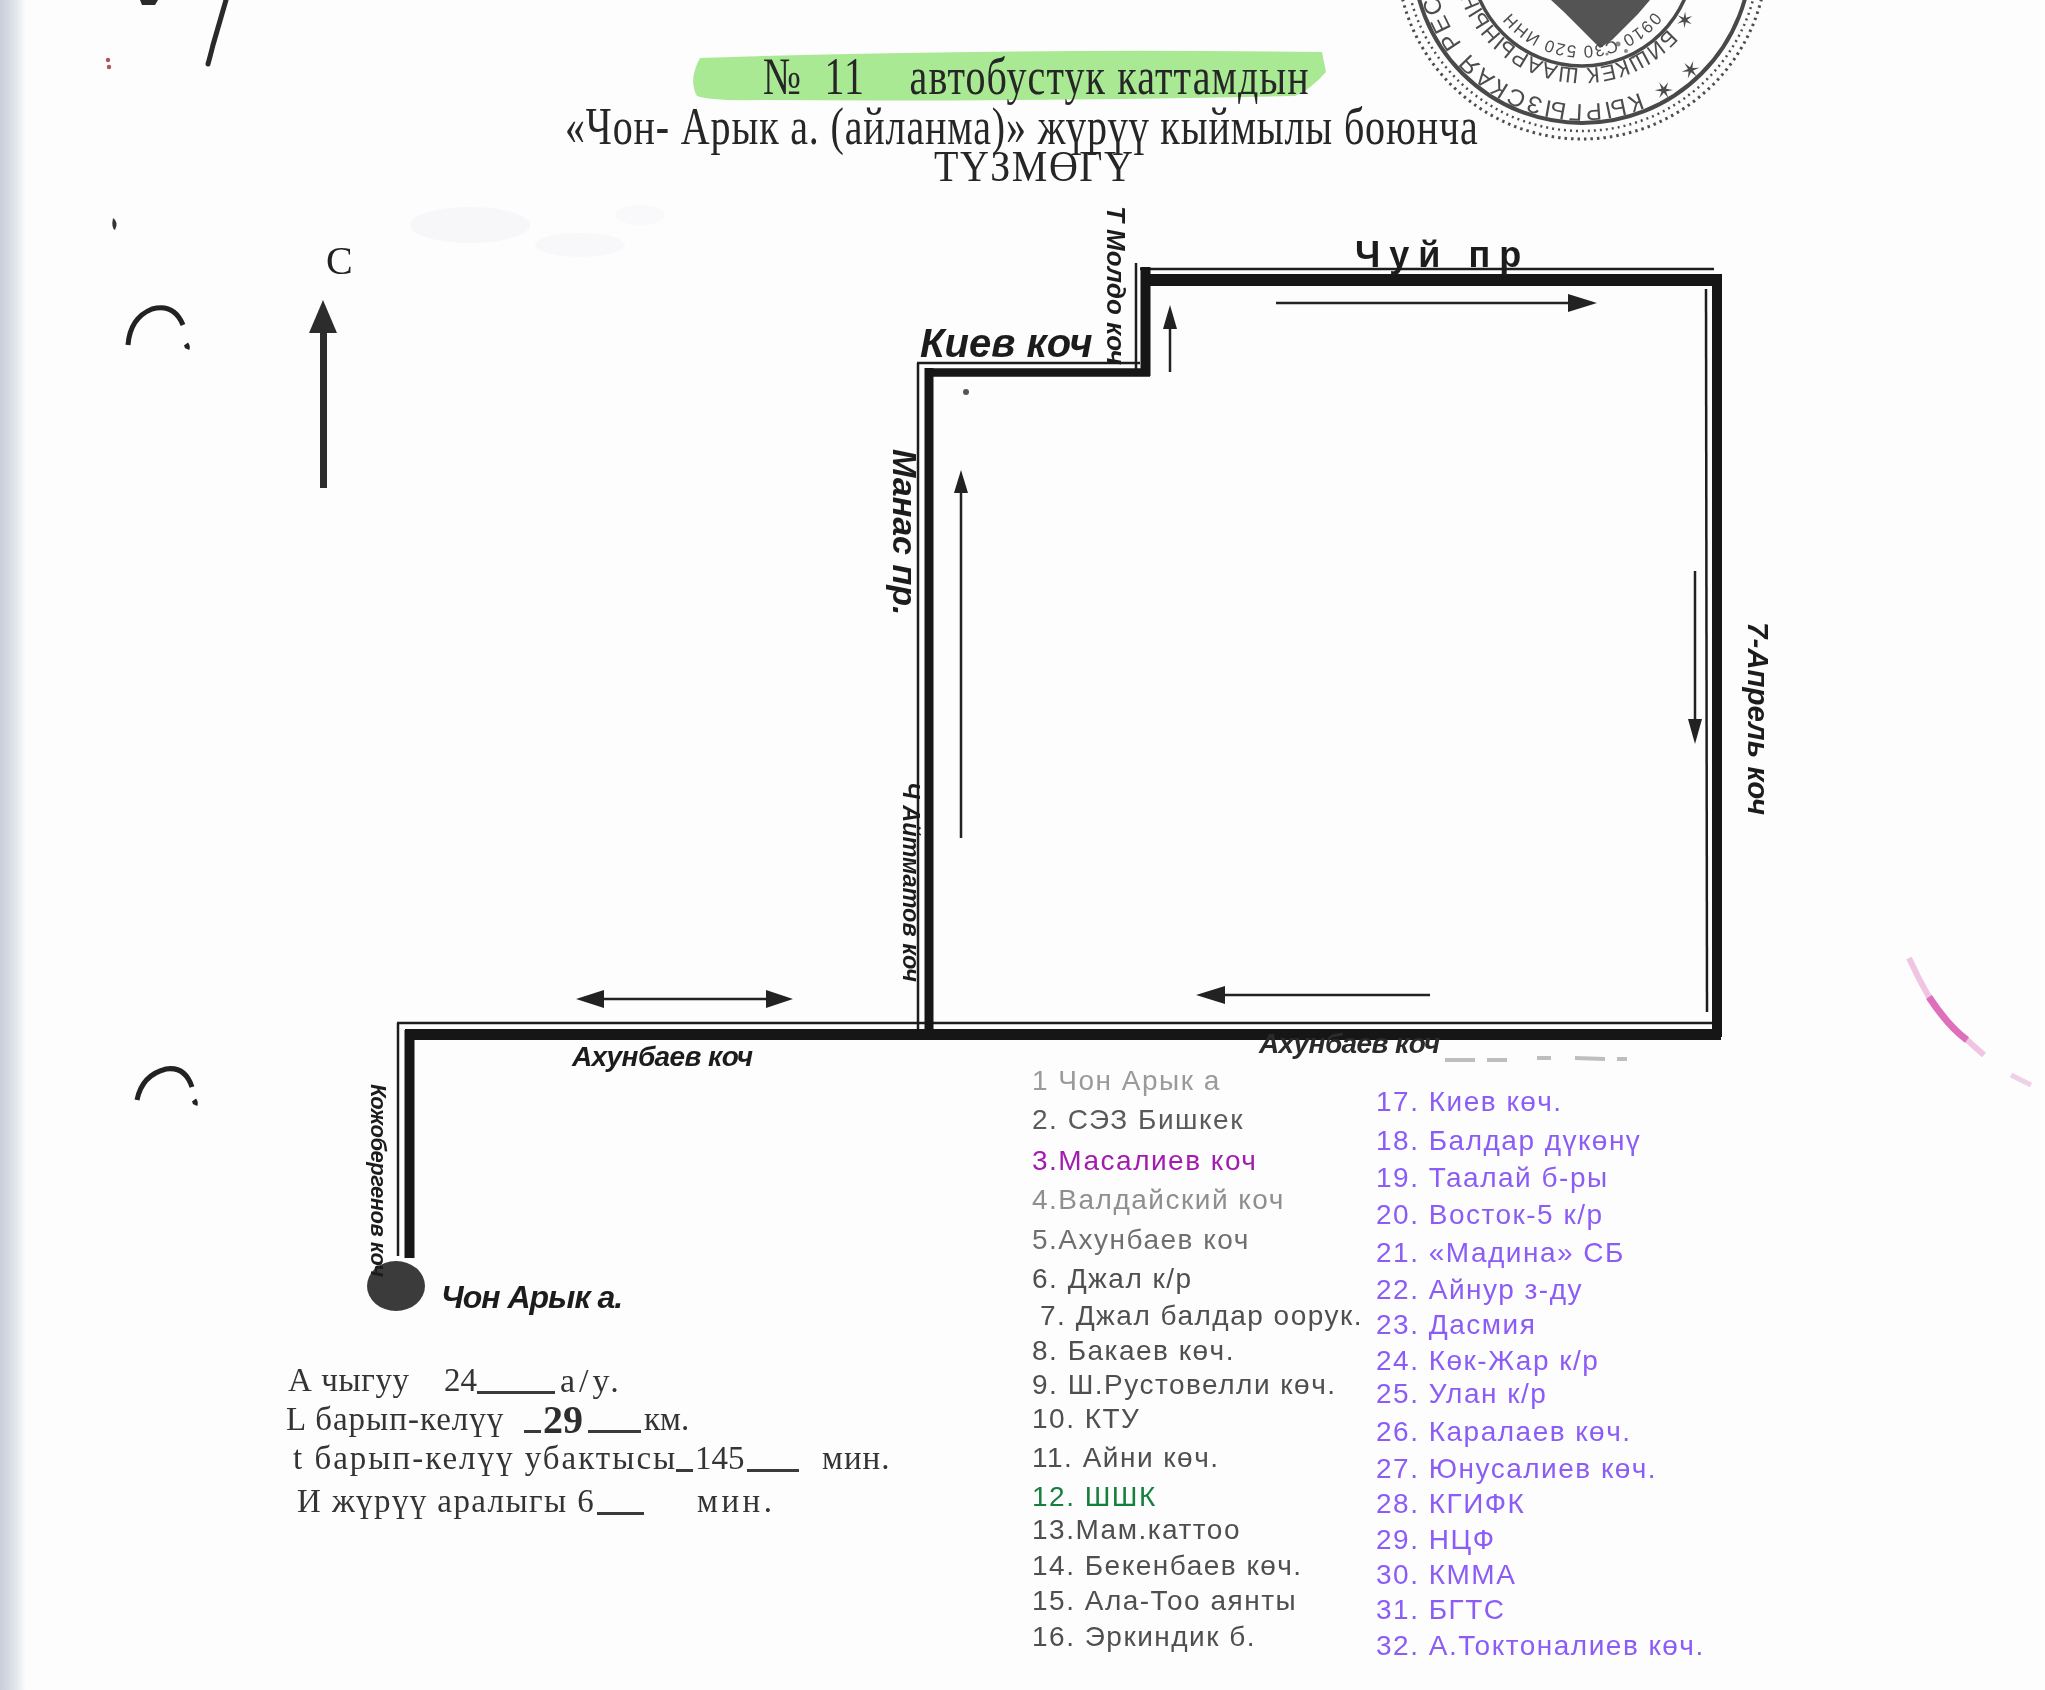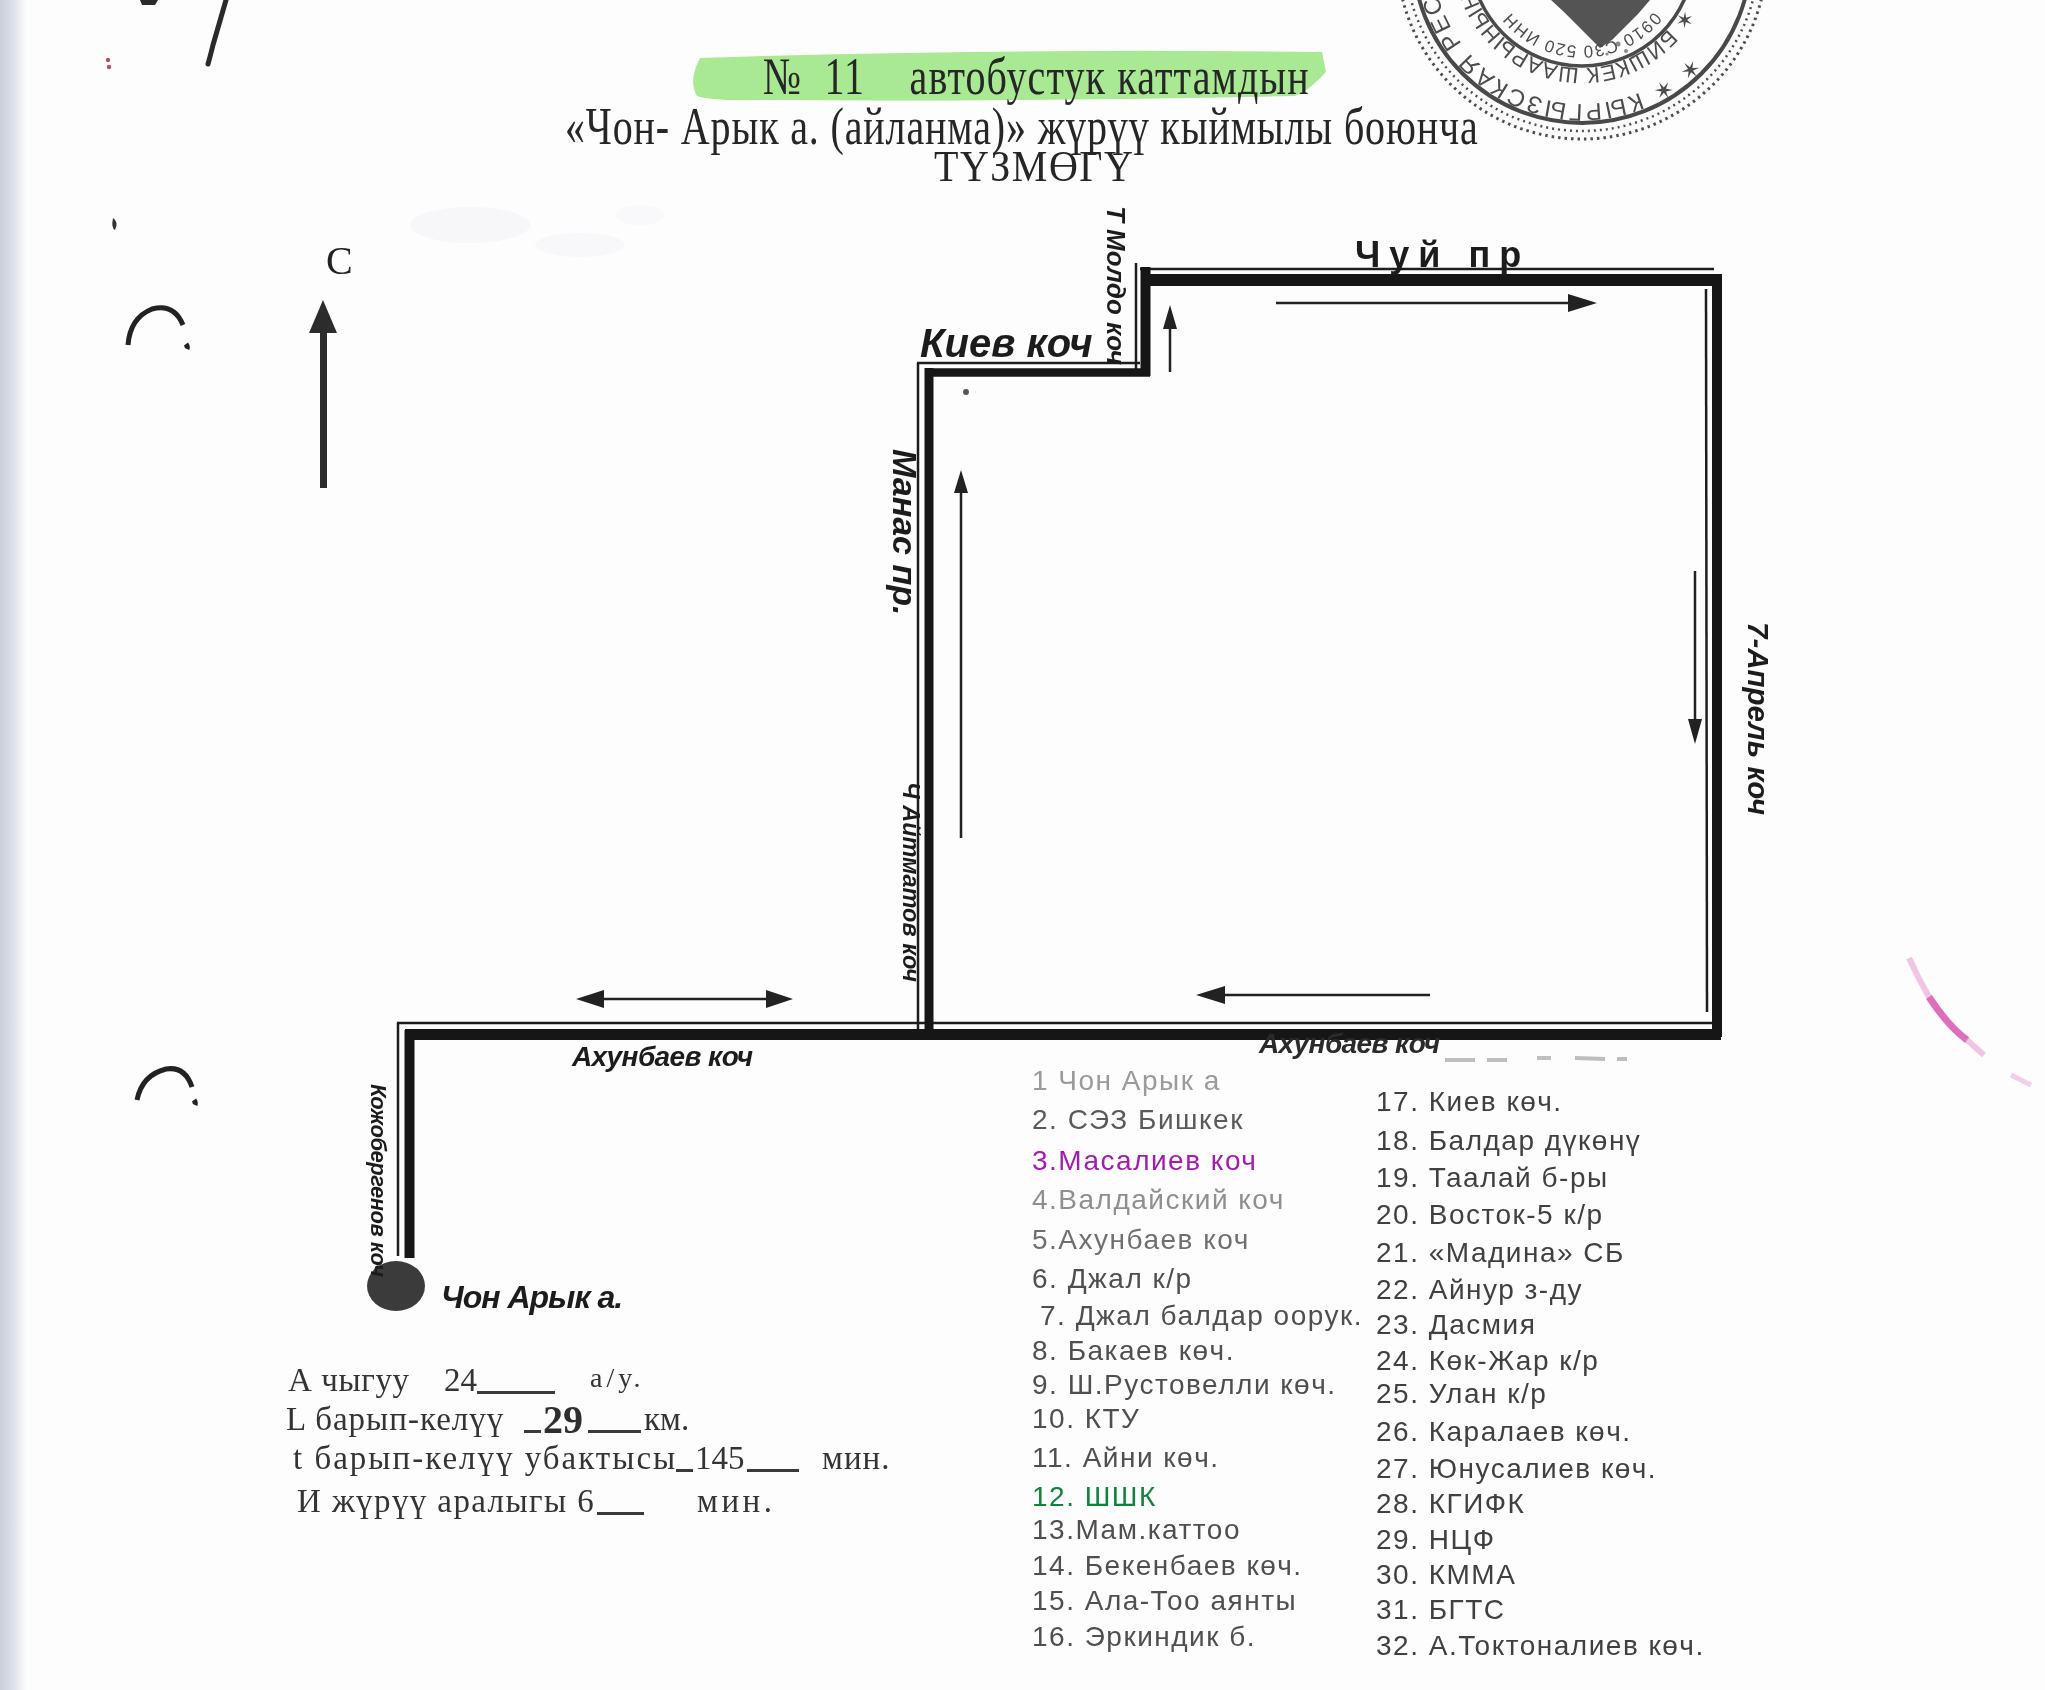--- a/index.html
+++ b/index.html
@@ -1,19 +1,19 @@
 <!DOCTYPE html>
 <html><head>
 <meta charset="utf-8">
 <style>
   html,body{margin:0;padding:0;}
   body{width:2045px;height:1690px;background:#fdfdfe;font-family:"Liberation Sans",sans-serif;position:relative;overflow:hidden;}
   .abs{position:absolute;}
   .serif{font-family:"Liberation Serif",serif;}
-  .stop{font-size:28px;color:#404040;line-height:28px;white-space:pre;letter-spacing:1.5px;}
+  .stop{font-size:28px;color:#8b5cf6;line-height:28px;white-space:pre;letter-spacing:1.5px;}
 </style>
 </head>
 <body>
 
 <div class="abs" style="left:0;top:0;width:26px;height:1690px;background:linear-gradient(90deg,#c9ced9 0%,#dfe2e9 55%,rgba(253,253,254,0) 100%);"></div>
 
 <svg class="abs" style="left:0;top:0;" width="2045" height="1690" viewBox="0 0 2045 1690">
 
   <path d="M700,58 Q1000,48 1322,52 L1326,72 Q1310,90 1295,96 Q1000,102 760,100 Q710,101 697,96 Q688,80 700,58 Z" fill="#a4e88d" opacity="0.95"></path>
 
@@ -193,21 +193,21 @@
 <div class="abs stop" style="left:1376px;top:1455px;">27. Юнусалиев көч.</div>
 <div class="abs stop" style="left:1376px;top:1490px;">28. КГИФК</div>
 <div class="abs stop" style="left:1376px;top:1526px;">29. НЦФ</div>
 <div class="abs stop" style="left:1376px;top:1561px;">30. КММА</div>
 <div class="abs stop" style="left:1376px;top:1596px;">31. БГТС</div>
 <div class="abs stop" style="left:1376px;top:1632px;">32. А.Токтоналиев көч.</div>
 
 <div class="abs serif" style="left:288px;top:1362px;font-size:33px;letter-spacing:0.6px;color:#343434;white-space:pre;">А чыгуу</div>
 <div class="abs serif" style="left:444px;top:1362px;font-size:33px;color:#343434;font-family:Liberation Serif, serif;">24</div>
 <div class="abs" style="left:477px;top:1391px;width:78px;height:3px;background:#3a3a3a;"></div>
-<div class="abs serif" style="left:590px;top:1362px;font-size:28px;letter-spacing:4px;color:#343434;">а/у.</div>
+<div class="abs serif" style="left:560px;top:1362px;font-size:34px;letter-spacing:4px;color:#343434;">а/у.</div>
 
 <div class="abs serif" style="left:286px;top:1401px;font-size:33px;letter-spacing:1px;color:#343434;white-space:pre;">L барып-келүү</div>
 <div class="abs" style="left:524px;top:1430px;width:17px;height:3px;background:#3a3a3a;"></div>
 <div class="abs serif" style="left:543px;top:1396px;font-size:40px;font-weight:bold;color:#2e2e2e;">29</div>
 <div class="abs" style="left:588px;top:1430px;width:53px;height:3px;background:#3a3a3a;"></div>
 <div class="abs serif" style="left:644px;top:1401px;font-size:33px;color:#343434;">км.</div>
 
 <div class="abs serif" style="left:293px;top:1440px;font-size:33px;letter-spacing:2px;color:#343434;white-space:pre;">t барып-келүү убактысы</div>
 <div class="abs" style="left:676px;top:1469px;width:17px;height:3px;background:#3a3a3a;"></div>
 <div class="abs serif" style="left:695px;top:1440px;font-size:33px;color:#343434;">145</div>

